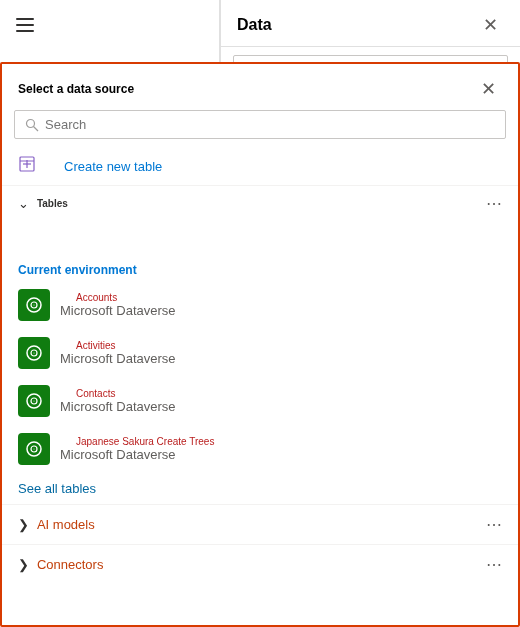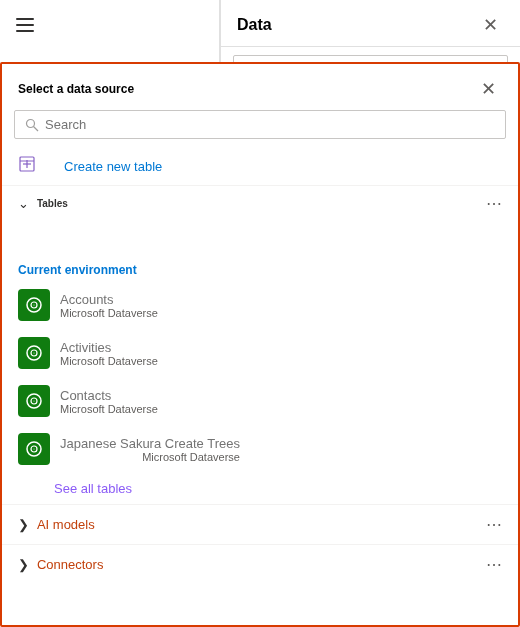--- a/index.html
+++ b/index.html
@@ -244,35 +244,34 @@
       display: flex;
       align-items: center;
       justify-content: center;
       flex-shrink: 0;
     }
     .ds-icon svg {
       width: 20px;
       height: 20px;
     }
     .ds-info .ds-name {
-      font-size: 13px;
+      font-size: 10px;
       font-weight: 500;
-      color: #737373;
+      color: #b91c1c;
+      margin-left: 16px;
     }
     .ds-info .ds-sub {
-      font-size: 11px;
-      color: #605e5c;
-      text-align: right;
+      font-size: 13px;
+      color: #605e5c;
     }
     .see-all-link {
       padding: 8px 16px;
-      color: #8b5cf6;
-      font-size: 13px;
-      cursor: pointer;
-      margin-left: 36px;
+      color: #0369a1;
+      font-size: 13px;
+      cursor: pointer;
     }
     .collapsed-section {
       display: flex;
       align-items: center;
       padding: 10px 16px;
       cursor: pointer;
       border-top: 1px solid #f3f2f1;
     }
     .collapsed-section .chevron-right {
       margin-right: 8px;

